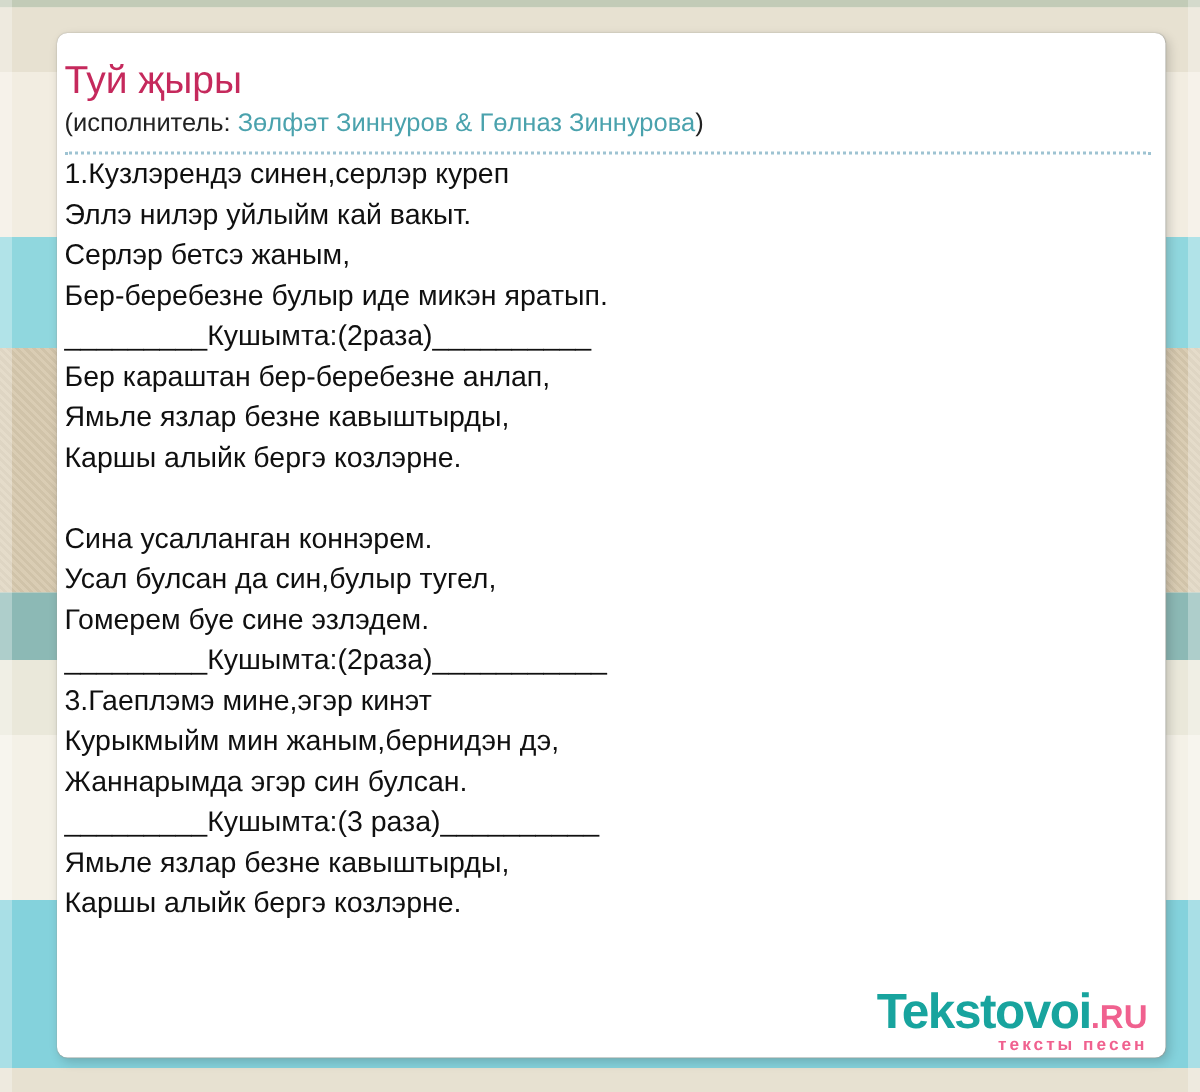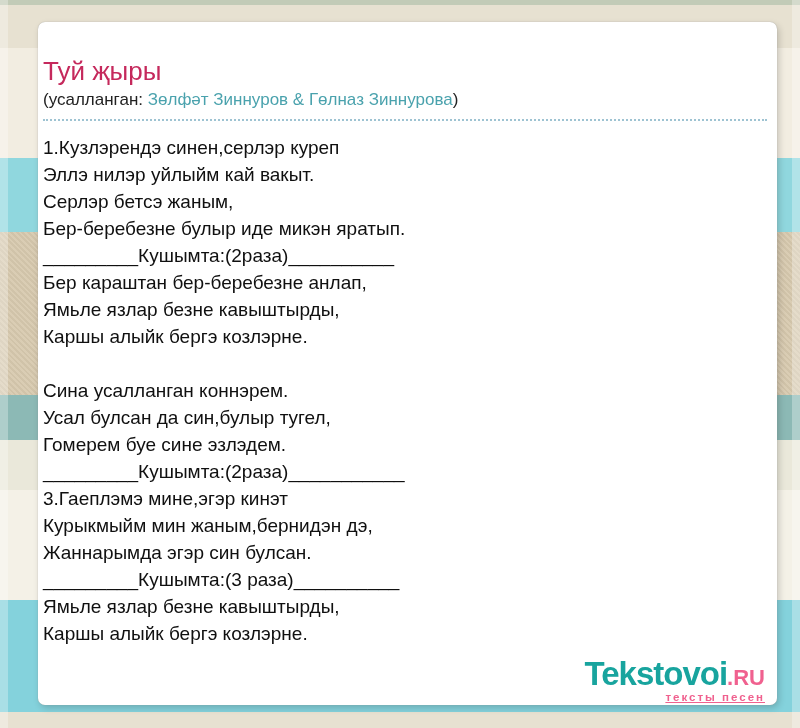--- a/index.html
+++ b/index.html
@@ -23,34 +23,34 @@
   .s10{top:712px;height:16px;background:#e7e1d1;}
   .edge{position:absolute;top:0;height:728px;width:8px;background:rgba(255,255,255,.30);}
   .edge.left{left:0;} .edge.right{right:0;}
 
   
   .card{
     position:absolute;left:38px;top:22px;width:739px;height:683px;
     background:#ffffff;border-radius:7px;
     box-shadow:0 0 1px #9a9a94, 2px 3px 7px rgba(0,0,0,.18);
   }
-  .card-pad{padding:32px 10px 0 5px;position:relative;}
+  .card-pad{padding:14px 10px 0 5px;position:relative;}
 
   
   .song-title{
     font-size:26px;line-height:30px;font-weight:400;margin:2px 0 3px 0;
   }
   .performer-row{
     font-size:17px;line-height:21px;color:#222;
     padding-bottom:9px;border-bottom:2px dotted #9ec3d2;
   }
   .performer-row .artists{cursor:pointer;}
 
   
-  .lyrics{margin-top:13px;font-size:19px;line-height:27px;color:#101010;}
+  .lyrics{font-size:19px;line-height:27px;color:#101010;}
   .lyric-line{min-height:27px;white-space:pre;}
 
   
   .logo{
     position:absolute;right:12px;bottom:2px;text-align:right;cursor:pointer;
     line-height:1;
   }
   .logo .brand{font-size:33px;font-weight:700;letter-spacing:-1px;margin-top:17px;}
   .logo .tld{font-size:22px;font-weight:700;letter-spacing:0;}
   .logo .tagline{font-size:11.5px;font-weight:700;letter-spacing:2px;margin-top:2px;}
@@ -69,21 +69,21 @@
 <div class="stripe s9"></div>
 <div class="stripe s10"></div>
 <div class="edge left"></div>
 <div class="edge right"></div>
 
 <div class="card">
   <div class="card-pad">
 
     <h1 class="song-title" style="color: rgb(197, 41, 92);">Туй җыры</h1>
 
-    <div class="performer-row"><span>(усалланган: </span><span class="artists" style="color: rgb(74, 162, 173);">Зөлфәт Зиннуров &amp; Гөлназ Зиннурова</span><span>)</span></div>
+    <div class="performer-row"><span>(исполнитель: </span><span class="artists" style="color: rgb(74, 162, 173);">Зөлфәт Зиннуров &amp; Гөлназ Зиннурова</span><span>)</span></div>
 
     <div class="lyrics">
       <div class="lyric-line">1.Кузлэрендэ синен,серлэр куреп</div>
       <div class="lyric-line">Эллэ нилэр уйлыйм кай вакыт.</div>
       <div class="lyric-line">Серлэр бетсэ жаным,</div>
       <div class="lyric-line">Бер-беребезне булыр иде микэн яратып.</div>
       <div class="lyric-line">_________Кушымта:(2раза)__________</div>
       <div class="lyric-line">Бер караштан бер-беребезне анлап,</div>
       <div class="lyric-line">Ямьле язлар безне кавыштырды,</div>
       <div class="lyric-line">Каршы алыйк бергэ козлэрне.</div>
@@ -96,15 +96,15 @@
       <div class="lyric-line">Курыкмыйм мин жаным,бернидэн дэ,</div>
       <div class="lyric-line">Жаннарымда эгэр син булсан.</div>
       <div class="lyric-line">_________Кушымта:(3 раза)__________</div>
       <div class="lyric-line">Ямьле язлар безне кавыштырды,</div>
       <div class="lyric-line">Каршы алыйк бергэ козлэрне.</div>
     </div>
   </div>
 
   <div class="logo">
     <div><span class="brand" style="color: rgb(24, 164, 158);">Tekstovoi</span><span class="tld" style="color: rgb(240, 97, 143);">.RU</span></div>
-    <div class="tagline" style="color: rgb(240, 97, 143); text-decoration: underline;">тексты песен</div>
+    <div class="tagline" style="color: rgb(240, 97, 143);">тексты песен</div>
   </div>
 </div>
 
 </body></html>

